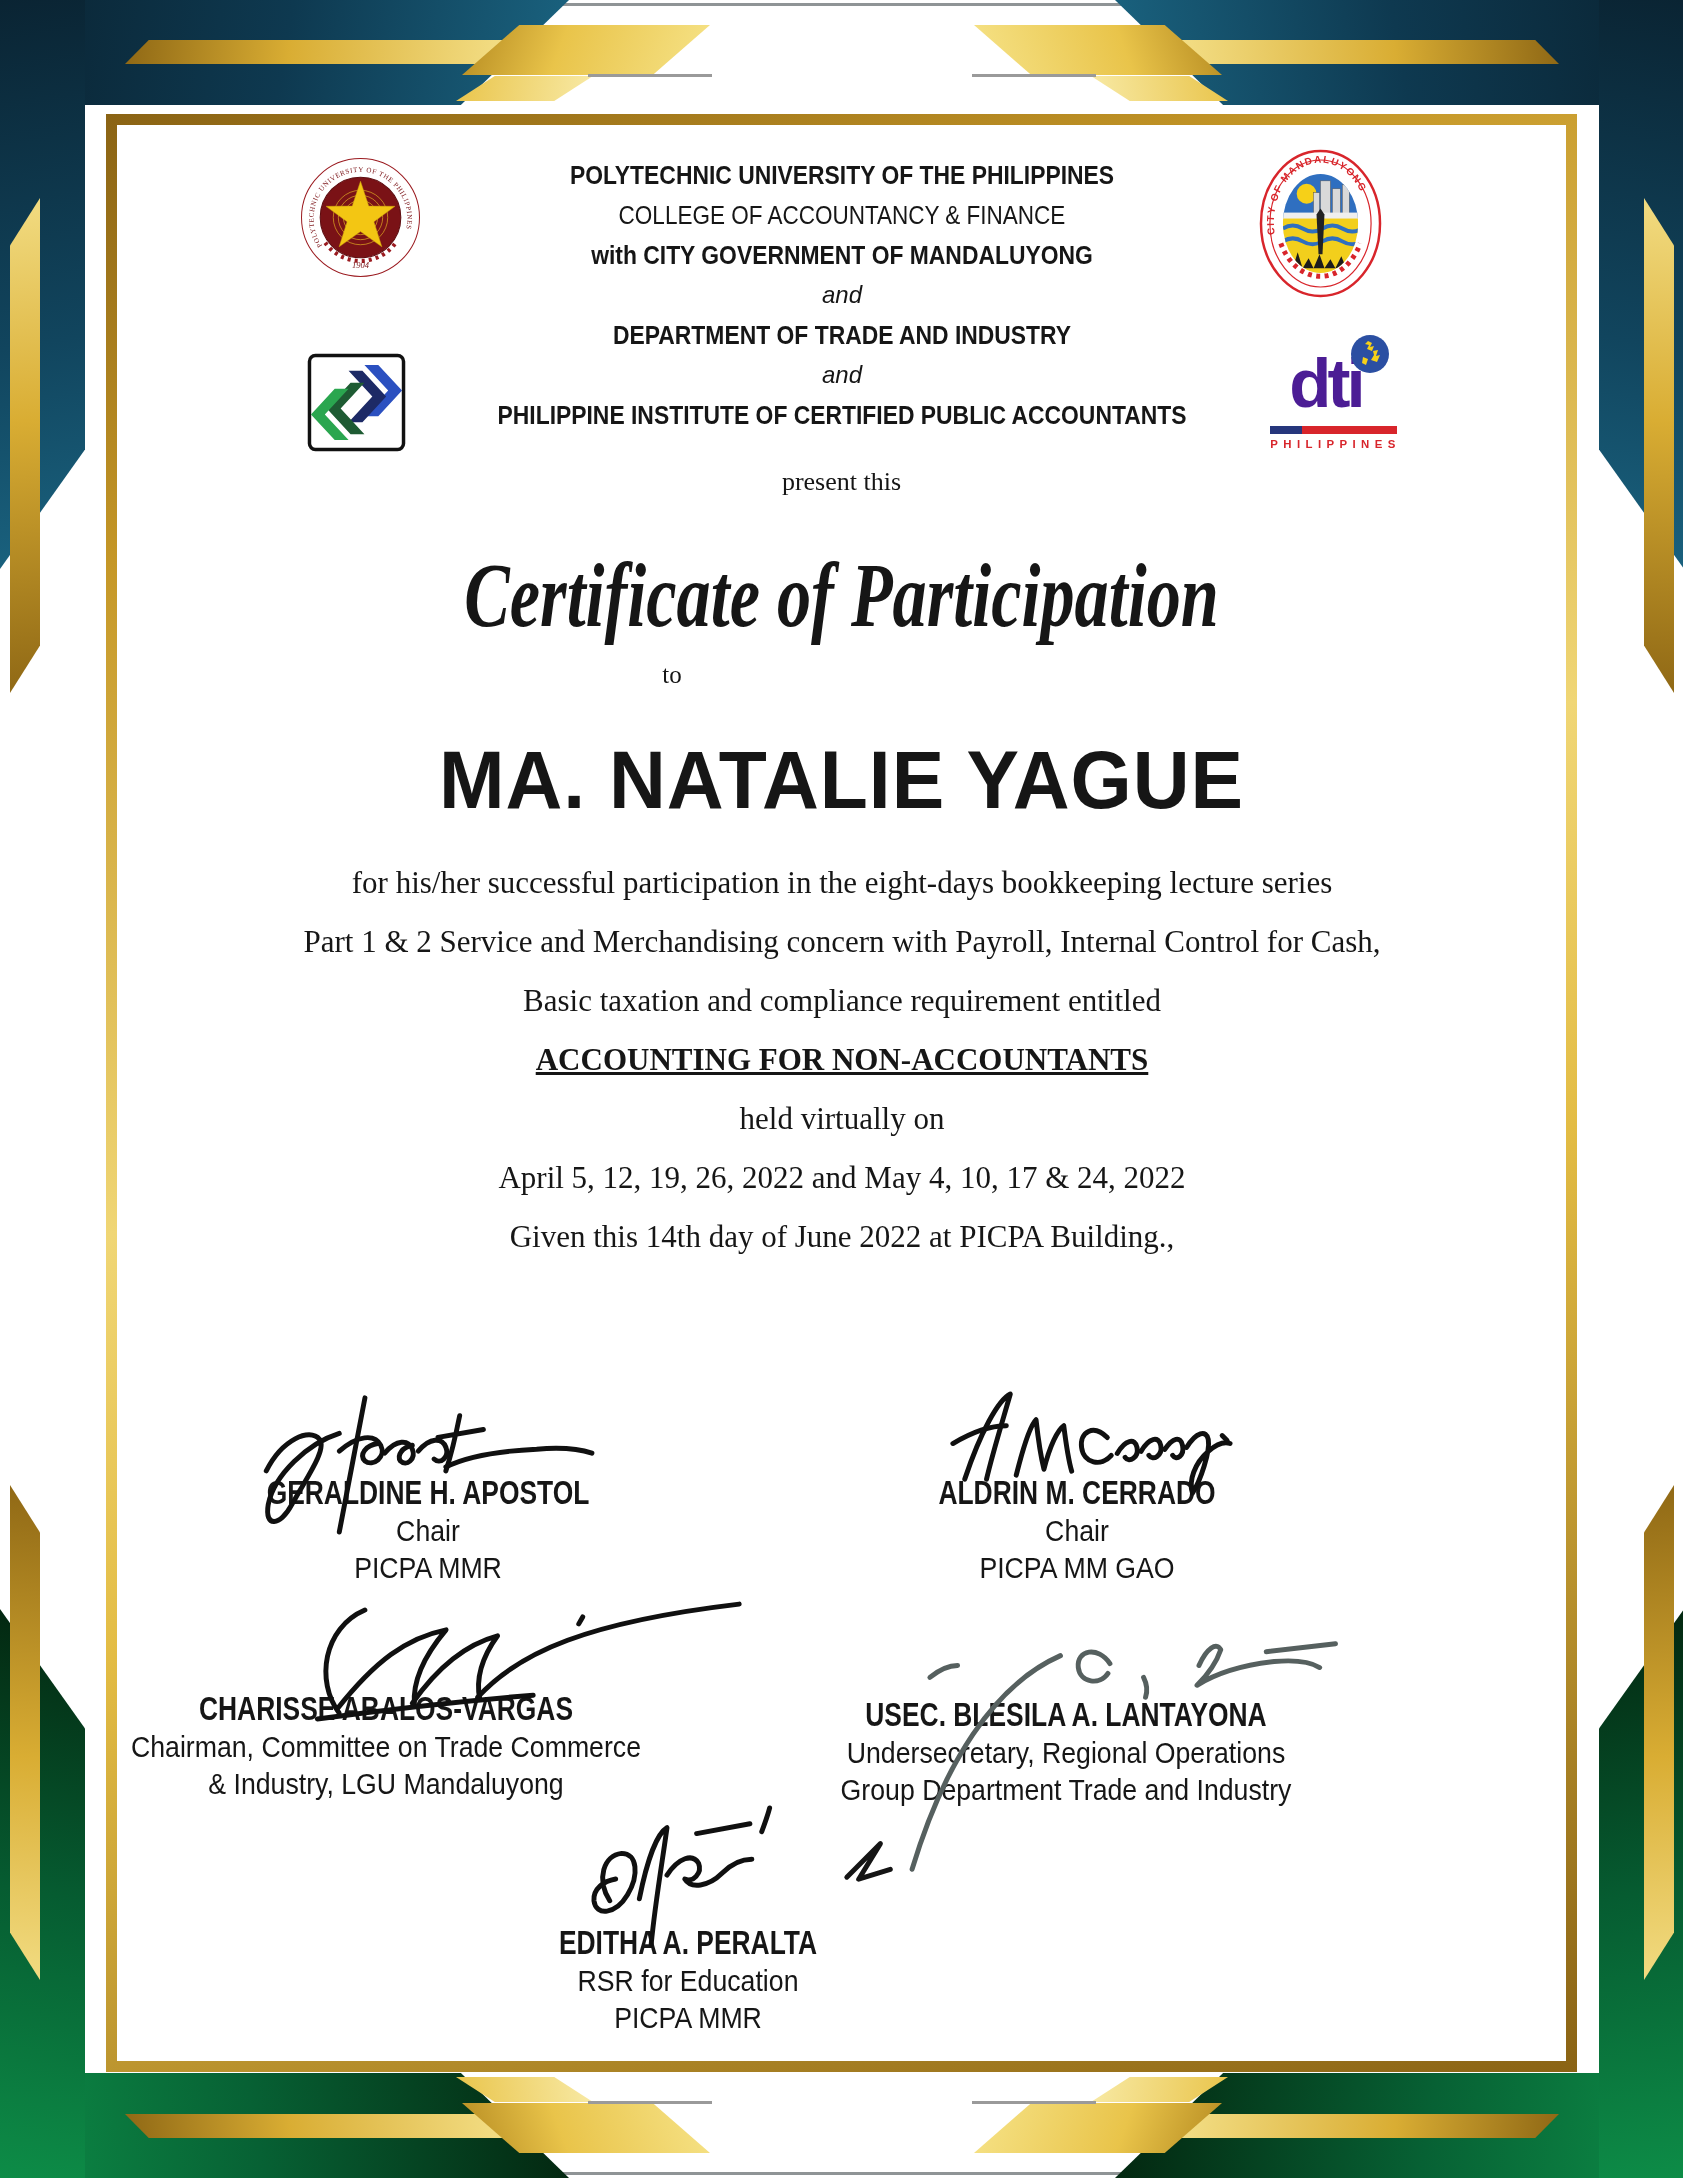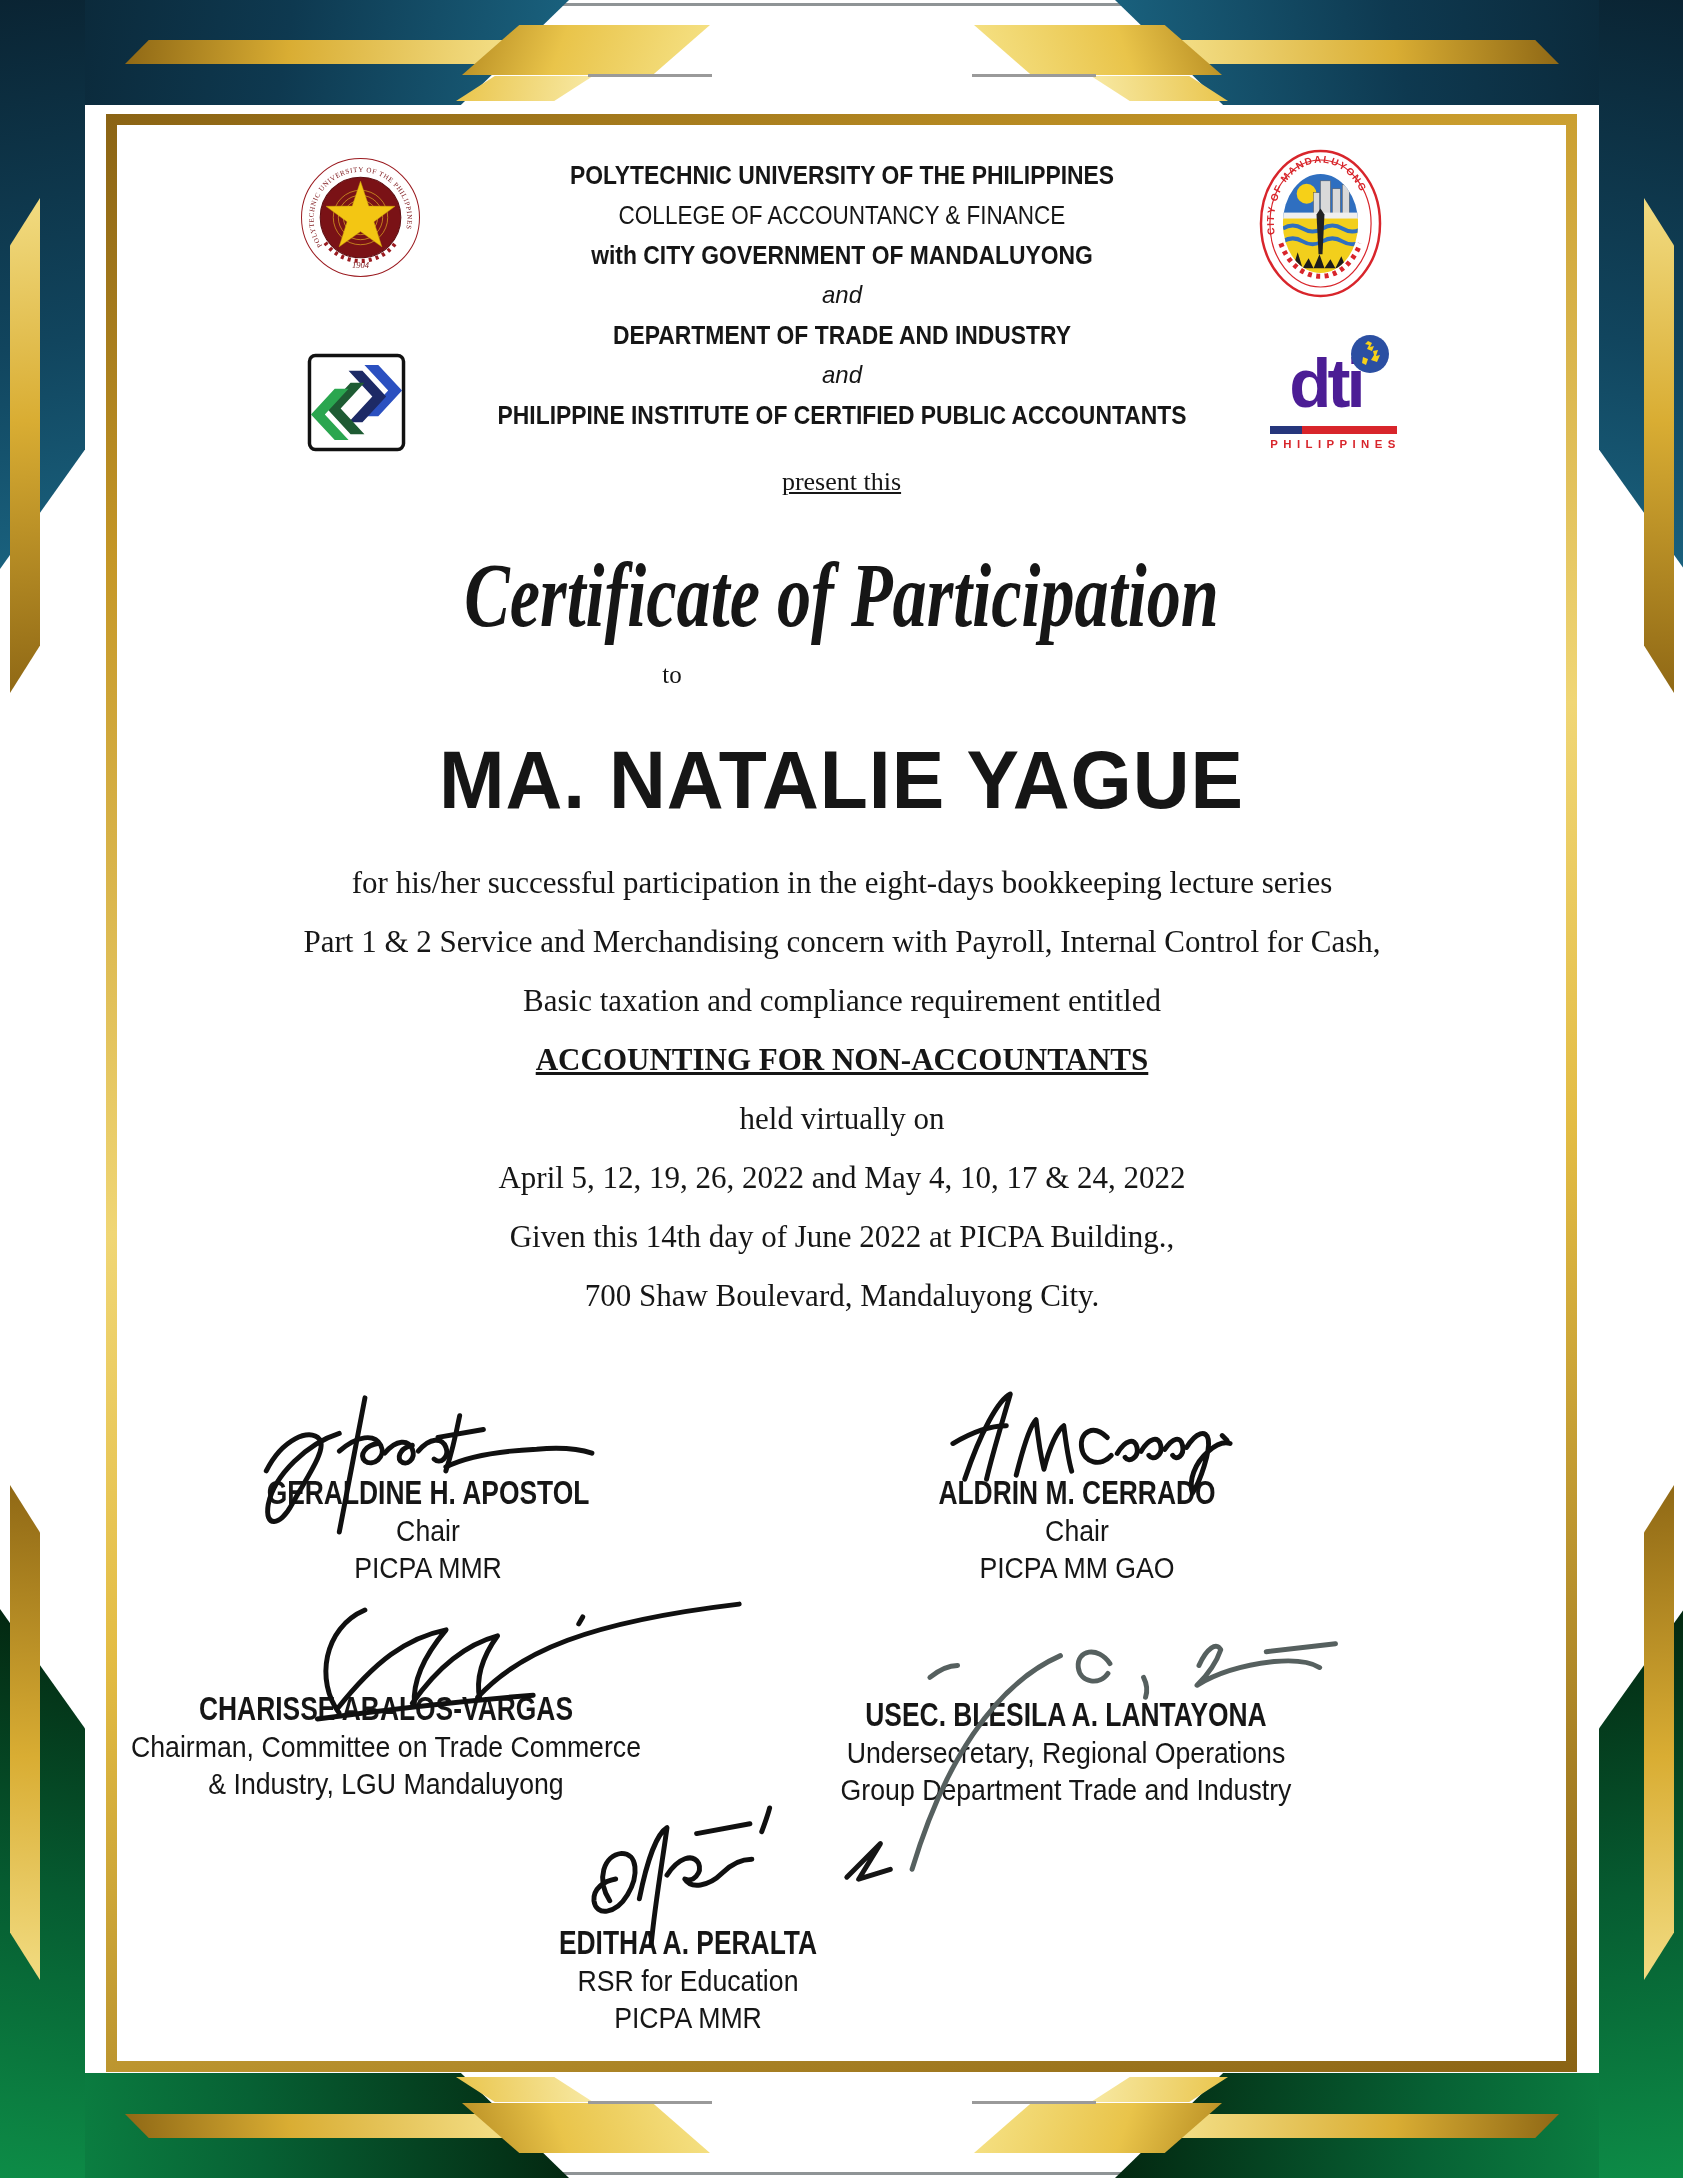--- a/index.html
+++ b/index.html
@@ -43,21 +43,21 @@
   .frame-inner{position:absolute;left:11px;top:11px;right:11px;bottom:11px;background:#ffffff;}
 
   
   .content{position:absolute;left:0;top:0;width:1683px;height:2178px;z-index:4;}
   .ctr{text-align:center;}
   .hdr-block{position:absolute;left:347px;top:155px;width:990px;text-align:center;line-height:40px;}
   .hdr-bold{font-size:26px;font-weight:bold;transform:scaleX(0.88);transform-origin:center;}
   .hdr-reg{font-size:25px;transform:scaleX(0.9);transform-origin:center;}
   .hdr-and{font-size:24px;font-style:italic;}
   .serif{font-family:"Liberation Serif",serif;}
-  .present{position:absolute;left:0;top:467px;width:1683px;font-size:26px;text-decoration:underline;}
+  .present{position:absolute;left:0;top:467px;width:1683px;font-size:26px;}
   .cert-title{position:absolute;left:0;top:543px;width:1683px;font-size:91px;font-weight:bold;
               font-style:italic;transform:scaleX(0.75);transform-origin:center;}
   .to-lbl{position:absolute;left:0;top:661px;width:1344px;font-size:25px;}
   .recipient{position:absolute;left:0;top:733px;width:1683px;font-size:82px;font-weight:bold;
              letter-spacing:1px;transform:scaleX(0.96);transform-origin:center;}
   .body-block{position:absolute;left:149px;top:853px;width:1386px;text-align:center;
               font-size:31px;line-height:59px;}
   .body-bold{font-weight:bold;text-decoration:underline;}
 
   .sig-block{position:absolute;text-align:center;z-index:4;}
@@ -217,21 +217,20 @@
     <div class="recipient ctr">MA. NATALIE YAGUE</div>
 
     <div class="body-block serif">
       <div>for his/her successful participation in the eight-days bookkeeping lecture series</div>
       <div>Part 1 &amp; 2 Service and Merchandising concern with Payroll, Internal Control for Cash,</div>
       <div>Basic taxation and compliance requirement entitled</div>
       <div class="body-bold">ACCOUNTING FOR NON-ACCOUNTANTS</div>
       <div>held virtually on</div>
       <div>April 5, 12, 19, 26, 2022 and May 4, 10, 17 &amp; 24, 2022</div>
       <div>Given this 14th day of June 2022 at PICPA Building.,</div>
-      <div>700 Shaw Boulevard, Mandaluyong City.</div>
     </div>
 
     <svg class="sig-svg" style="left:248px;top:1388px;" width="376" height="150" viewBox="0 0 380 152">
       <path d="M18,84 C34,52 62,40 72,52 C80,62 58,92 44,118 C32,140 16,142 20,118 C26,88 60,56 92,46"></path>
       <path d="M118,10 C110,52 100,104 92,146"></path>
       <path d="M92,64 C110,48 128,46 134,58 C140,70 126,80 118,74 C112,68 118,58 132,56"></path>
       <path d="M138,66 C150,52 162,52 166,62 C170,72 160,80 154,74 C150,68 156,60 166,58"></path>
       <path d="M172,64 C184,50 196,50 200,60 C204,70 194,78 188,72"></path>
       <path d="M214,28 C210,48 204,72 200,84 M192,50 L238,42"></path>
       <path d="M200,80 C220,70 250,64 292,62 C316,60 336,62 348,66"></path>

